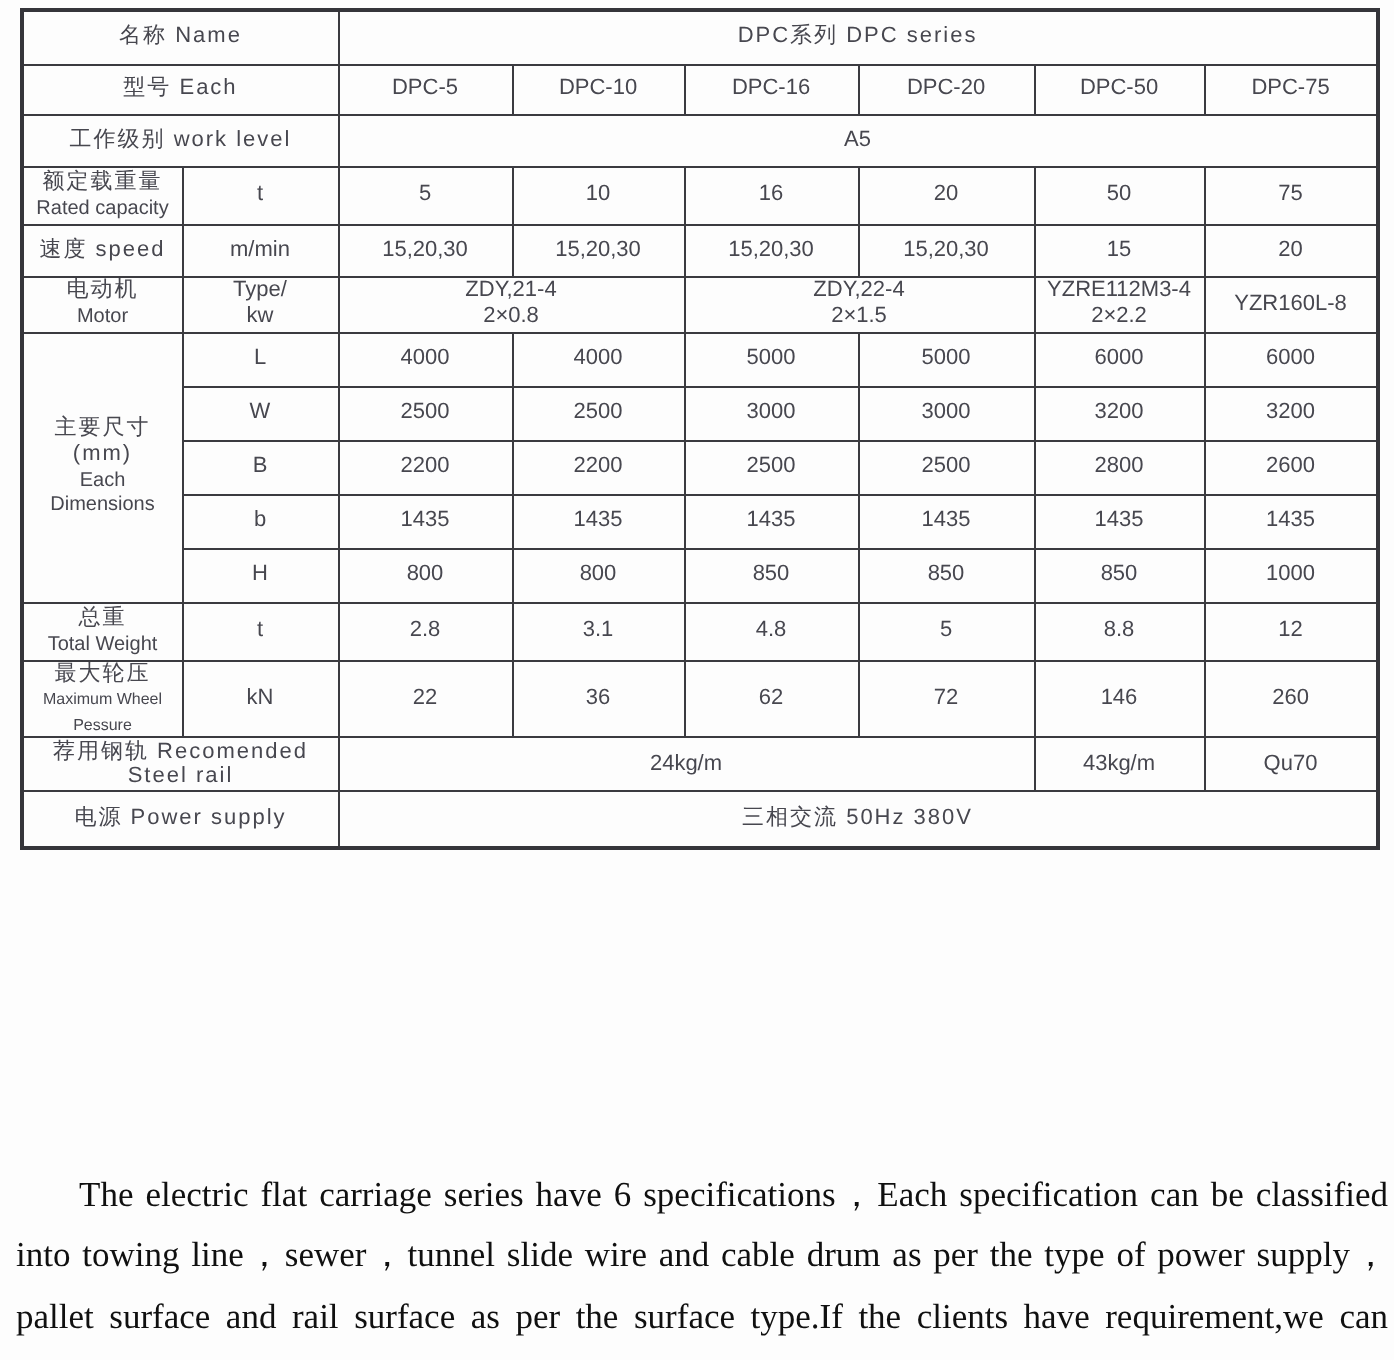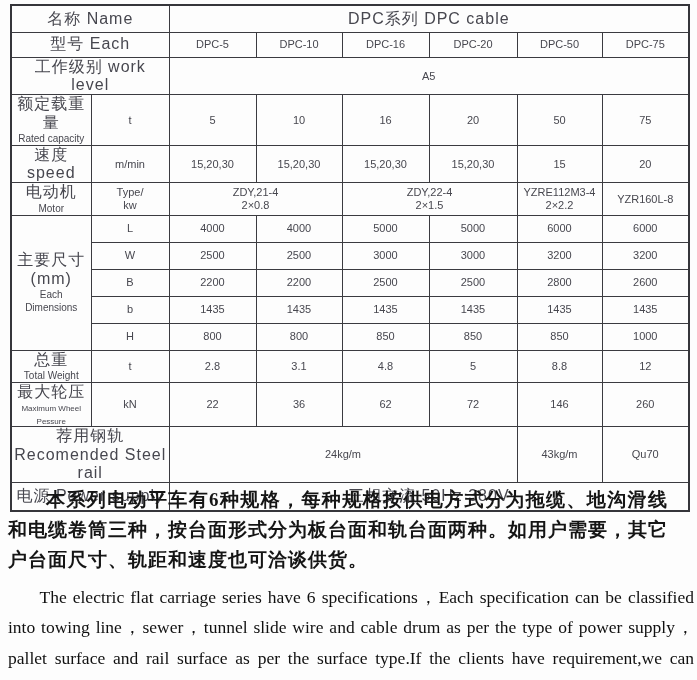--- a/index.html
+++ b/index.html
@@ -34,21 +34,21 @@
   tr.r3  { height: 26px; }
   tr.r4  { height: 29px; }
   tr.r5  { height: 26px; padding-left: 28px; }
   tr.r6  { height: 28px; }
   tr.rd  { height: 27px; }
   tr.r12 { height: 29px; margin-top: 12px; }
   tr.r13 { height: 26px; }
   tr.r14 { height: 27px; }
   tr.r15 { height: 28px; margin-left: 29px; }
 
-  .zh   { font-size: 16px; letter-spacing: 1px; }
+  .zh   { font-size: 11px; letter-spacing: 1px; }
   .en   { font-size: 10px; letter-spacing: 0; }
   .en-sm{ font-size: 8px; letter-spacing: 0; }
   .val  { font-size: 11px; }
 
   .para-zh {
     position: absolute;
     left: 8px; top: 466px;
     width: 660px;
     font-family: "Liberation Serif", serif;
     font-weight: bold;
@@ -84,21 +84,21 @@
         <col style="width:86px">
         <col style="width:87px">
       <col style="width:88px">
         <col style="width:85px">
         <col style="width:87px">
     </colgroup>
 
     <tbody>
         <tr class="r1">
       <td colspan="2" class="zh">名称 Name</td>
-      <td colspan="6" class="zh">DPC系列 DPC cable</td>
+      <td colspan="6" class="zh">DPC系列 DPC series</td>
     </tr>
 
     <tr class="r2">
       <td colspan="2" class="zh">型号 Each</td>
       <td class="val">DPC-5</td>
       <td class="val">DPC-10</td>
       <td class="val">DPC-16</td>
       <td class="val">DPC-20</td>
       <td class="val">DPC-50</td>
       <td class="val">DPC-75</td>
@@ -244,17 +244,16 @@
       <td class="val">Qu70</td>
     </tr>
 
     <tr class="r15">
       <td colspan="2" class="zh">电源 Power supply</td>
       <td colspan="6" class="zh">三相交流 50Hz 380V</td>
     </tr>
   </tbody>
     </table>
 
-  <p class="para-zh">本系列电动平车有6种规格，每种规格按供电方式分为拖缆、地沟滑线和电缆卷筒三种，按台面形式分为板台面和轨台面两种。如用户需要，其它户台面尺寸、轨距和速度也可洽谈供货。</p>
 
   <p class="para-en">The electric flat carriage series have 6 specifications，Each specification can be classified into towing line，sewer，tunnel slide wire and cable drum as per the type of power supply，pallet surface and rail surface as per the surface type.If the clients have requirement,we can supply other pallet surface size,rail space and speed by negotiation</p>
 
 </div>
 
 </body></html>

